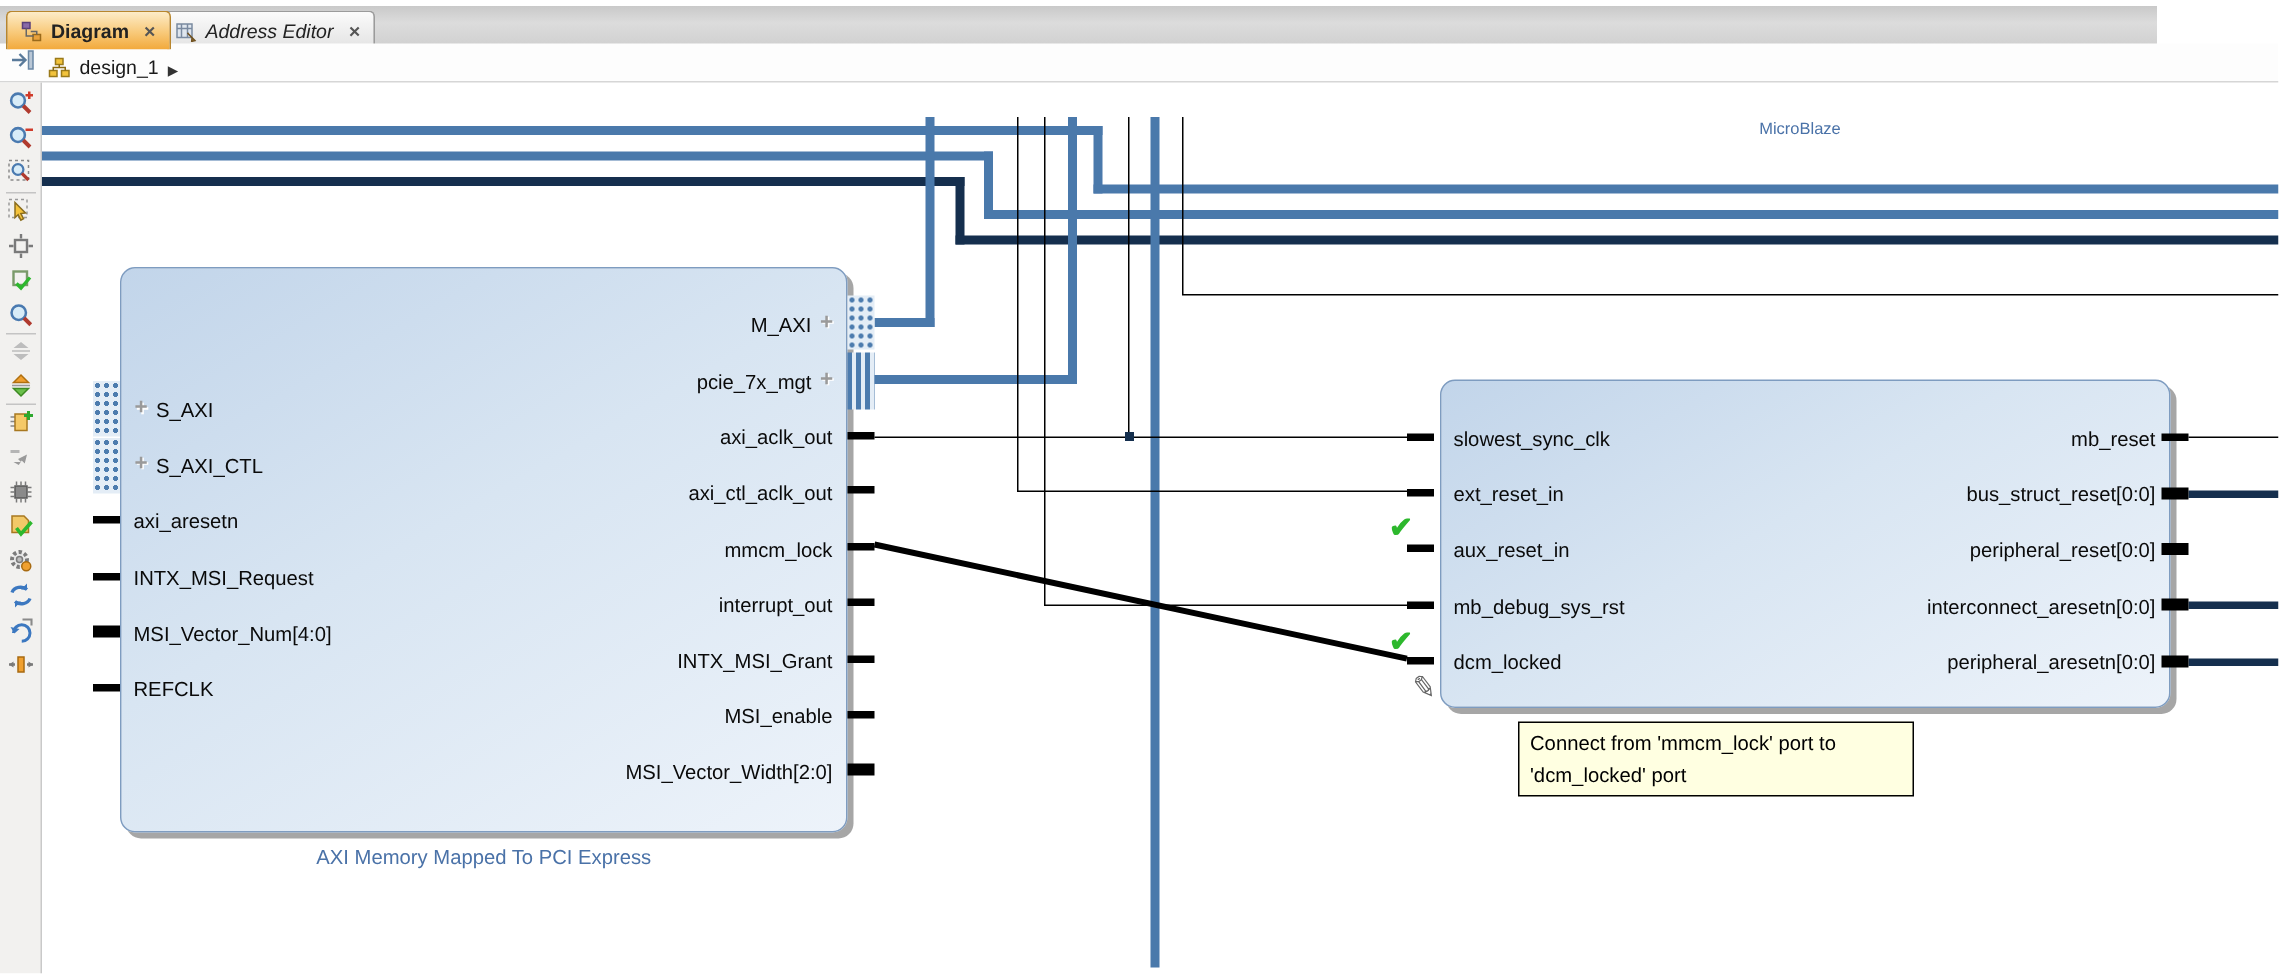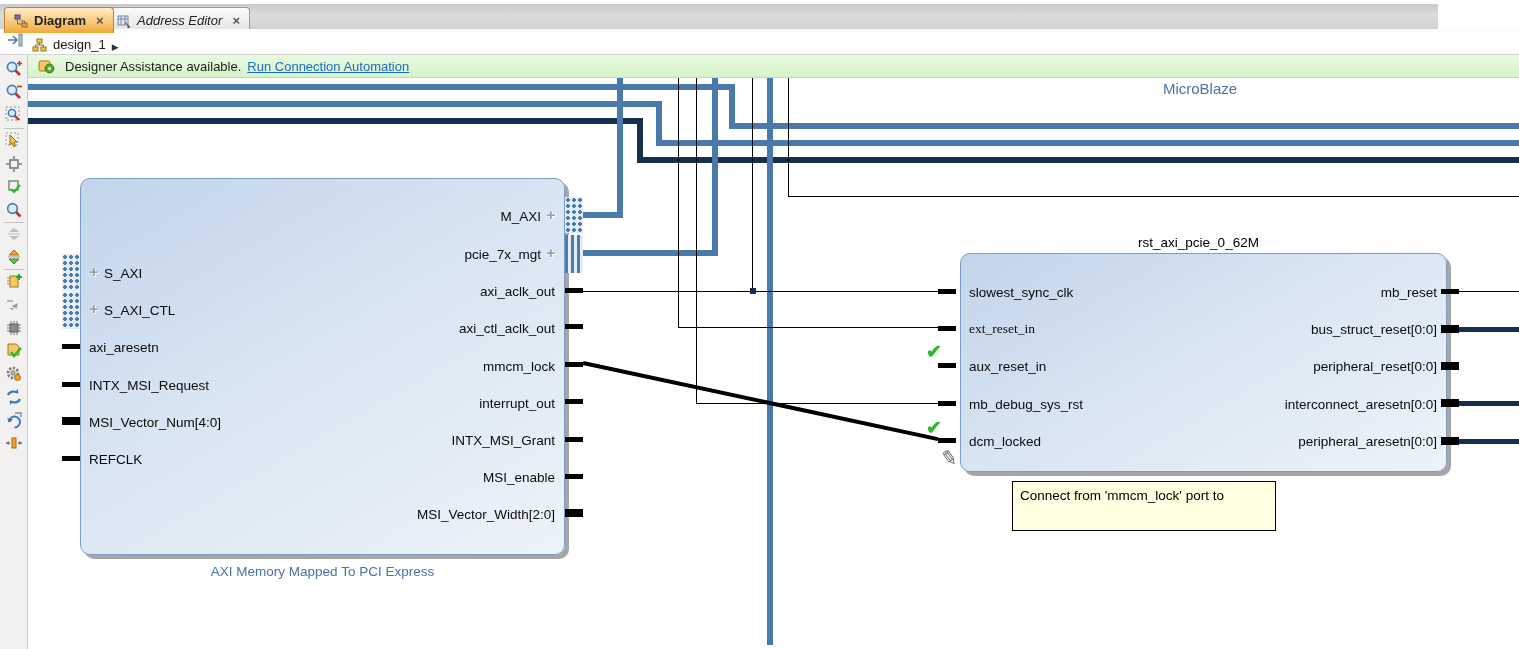--- a/index.html
+++ b/index.html
@@ -65,21 +65,21 @@
         background-image:radial-gradient(#4d7cae 40%, rgba(0,0,0,0) 43%);
         background-size:6px 6px; }
   .ifpin.stripes { background-image:repeating-linear-gradient(90deg,#4d7cae 0 3px,#e4edf6 3px 6px); }
 
   .check { position:absolute; font-size:19px; font-weight:bold; color:#2db82d;
            text-shadow:1px 1px 0 rgba(255,255,255,.8); }
   #pencil { position:absolute; font-size:20px; color:#666; transform:rotate(8deg); }
   #junction { position:absolute; width:6px; height:6px; background:#152f4e; }
   #dragwire { position:absolute; height:4px; background:#000; transform-origin:left center; transform:rotate(12.1deg); }
 
-  #microblaze { position:absolute; font-size:15px; color:#4a72a8; text-align:center; }
+  #microblaze { position:absolute; font-size:11px; color:#4a72a8; text-align:center; }
   #caption-fragment { position:absolute; font-size:13.5px; color:#4a72a8; }
 
   #tooltip { position:absolute; width:264px; height:50px; background:#ffffe1; border:1px solid #000;
              padding:3px 7px; font-size:13.5px; color:#000; line-height:21px; z-index:50; }
 </style>
 </head>
 <body>
 
 <div id="app">
 
@@ -198,29 +198,20 @@
           <path d="M2 7l2.6 4.4L8 8.4z" fill="#3c78c0"></path>
           <path d="M10 2h6v4" fill="none" stroke="#8a8a8a" stroke-width="1.4"></path>
         </svg></span>
     <span class="tbi" style="top:379px;"><svg width="18" height="18" viewBox="0 0 18 18">
           <rect x="7" y="4" width="4" height="10" fill="#f0a030" stroke="#a86a10"></rect>
           <path d="M1 9h4M17 9h-4" stroke="#7a7a7a" stroke-width="1.6"></path>
           <path d="M1 9l3-2v4zM17 9l-3-2v4z" fill="#7a7a7a"></path>
         </svg></span>
   </div>
 
-  <div id="banner">
-    <svg class="bicon" width="17" height="16" viewBox="0 0 17 16">
-        <rect x="1" y="3" width="11" height="10" rx="1.5" fill="#f2c968" stroke="#a87820"></rect>
-        <circle cx="11.5" cy="10.5" r="4.4" fill="#5aa832" stroke="#33701a"></circle>
-        <circle cx="11.5" cy="10.5" r="1.6" fill="#dff0d0"></circle>
-      </svg>
-    <span>Designer Assistance available.</span>
-    <a>Run Connection Automation</a>
-  </div>
 
   <div id="canvas">
 
     <div id="microblaze" style="left:1102px;top:2px;width:140px;">MicroBlaze</div>
 
     <div>
 
       <div class="wb" style="left:0;top:6px;width:707px;height:6px;"></div>
       <div class="wb" style="left:701px;top:6px;width:6px;height:45px;"></div>
       <div class="wb" style="left:701px;top:45px;width:790px;height:6px;"></div>
@@ -323,26 +314,25 @@
     <div class="ifpin dots" style="left:537px;top:119px;height:36px;"></div>
     <div class="ifpin stripes" style="left:537px;top:157px;height:38px;"></div>
     <div class="stub" style="left:537px;top:210px;width:18px;height:5px;"></div>
     <div class="stub" style="left:537px;top:246px;width:18px;height:5px;"></div>
     <div class="stub" style="left:537px;top:284px;width:18px;height:5px;"></div>
     <div class="stub" style="left:537px;top:321px;width:18px;height:5px;"></div>
     <div class="stub" style="left:537px;top:359px;width:18px;height:5px;"></div>
     <div class="stub" style="left:537px;top:396px;width:18px;height:5px;"></div>
     <div class="stub" style="left:537px;top:431px;width:18px;height:8px;"></div>
 
-    <div class="btitle" style="left:927px;top:157px;width:487px;">rst_axi_pcie_0_62M</div>
     <div class="block" style="left:932px;top:175px;width:487px;height:219px;">
       <div class="prow" style="left:8px;top:29px;">
           <span>slowest_sync_clk</span>
         </div>
-      <div class="prow" style="left:8px;top:66px;font-family:Liberation Serif, serif;">
+      <div class="prow" style="left:8px;top:66px;">
           <span>ext_reset_in</span>
         </div>
       <div class="prow" style="left:8px;top:103px;">
           <span>aux_reset_in</span>
         </div>
       <div class="prow" style="left:8px;top:141px;">
           <span>mb_debug_sys_rst</span>
         </div>
       <div class="prow" style="left:8px;top:178px;justify-content:flex-end;">
           <span>dcm_locked</span>
@@ -376,16 +366,17 @@
     <div class="stub" style="left:1413px;top:359px;width:18px;height:8px;"></div>
 
     <div class="check" style="left:898px;top:262px;">✔</div>
     <div class="check" style="left:898px;top:338px;">✔</div>
     <div id="pencil" style="left:913px;top:368px;">✎</div>
 
     <div id="caption-fragment" style="left:1203px;top:407px;">et</div>
 
     <div id="tooltip" style="left:984px;top:403px;">
       <div>Connect from 'mmcm_lock' port to</div>
+      <div>'dcm_locked' port</div>
     </div>
 
   </div>
 </div>
 
 </body></html>

